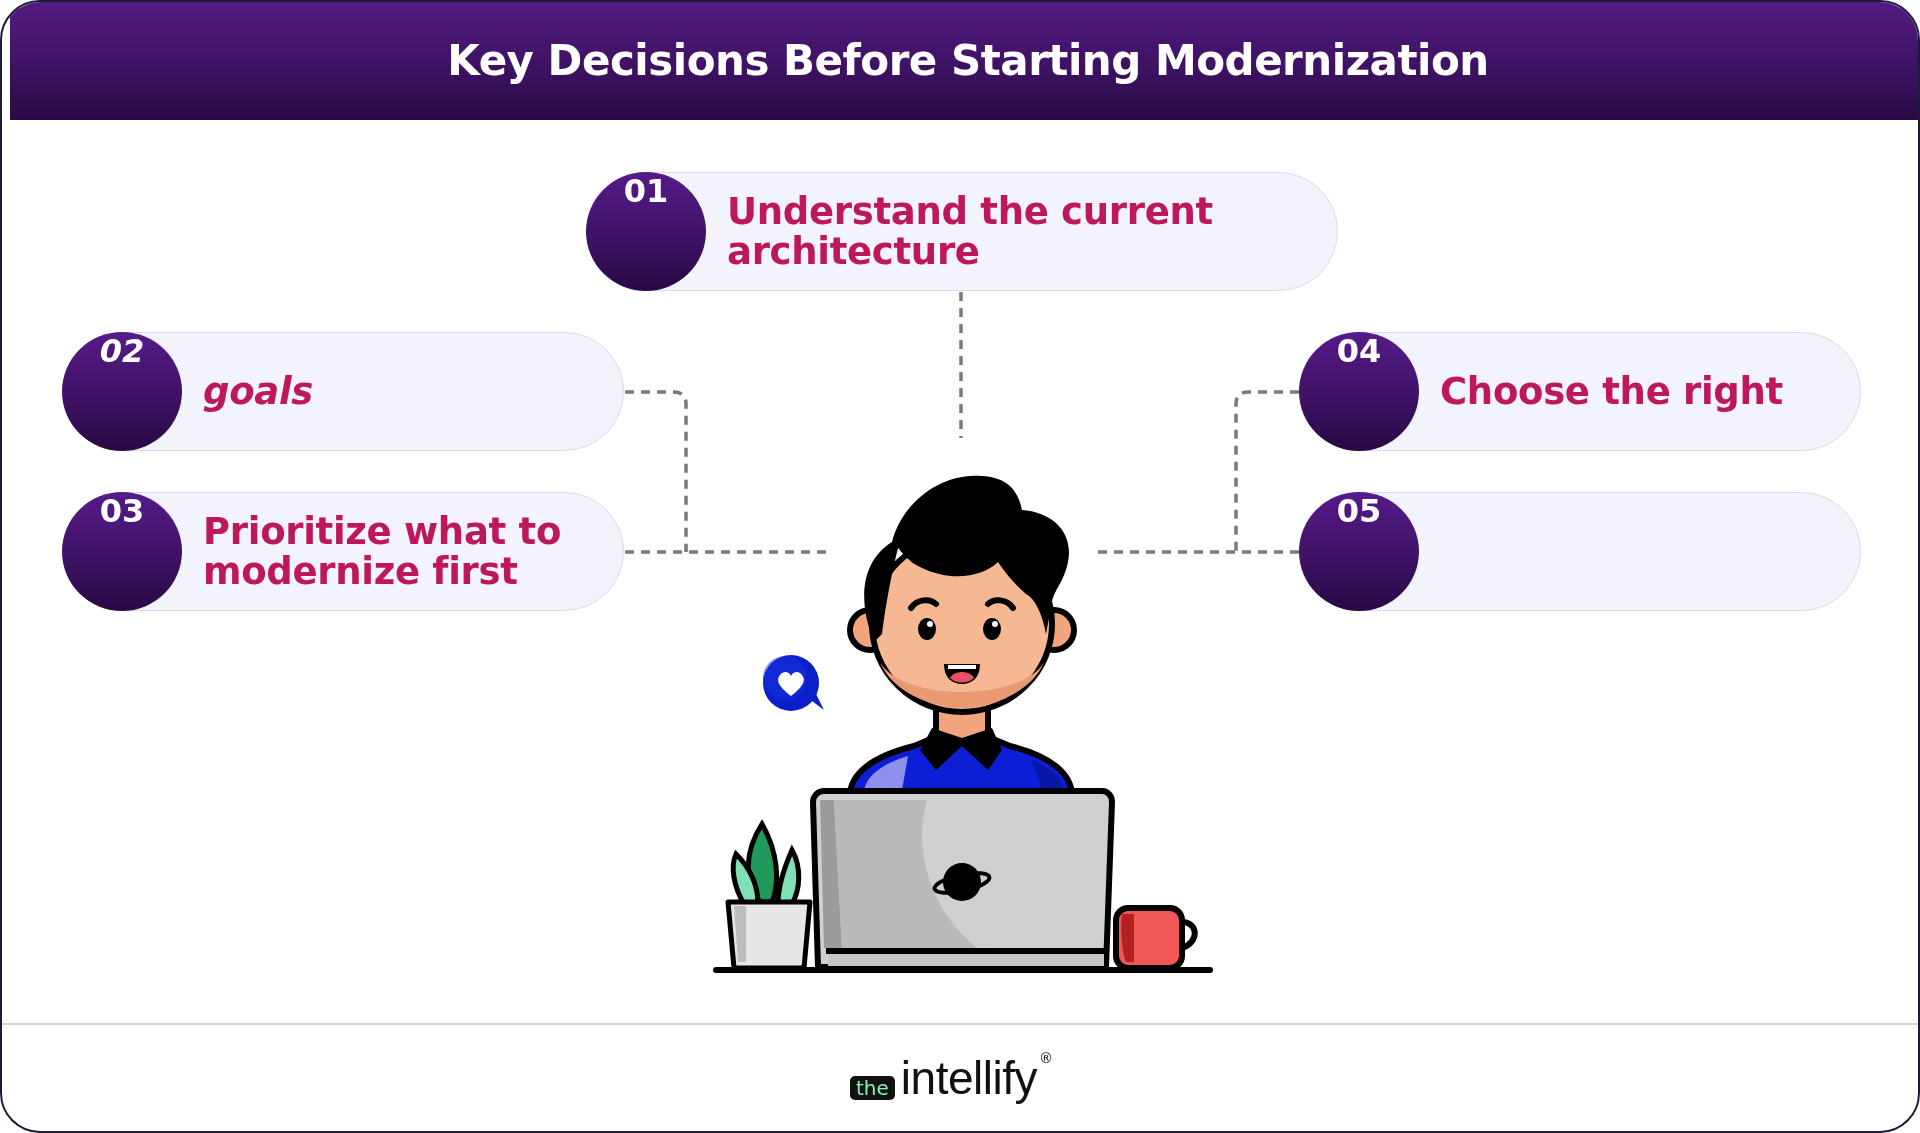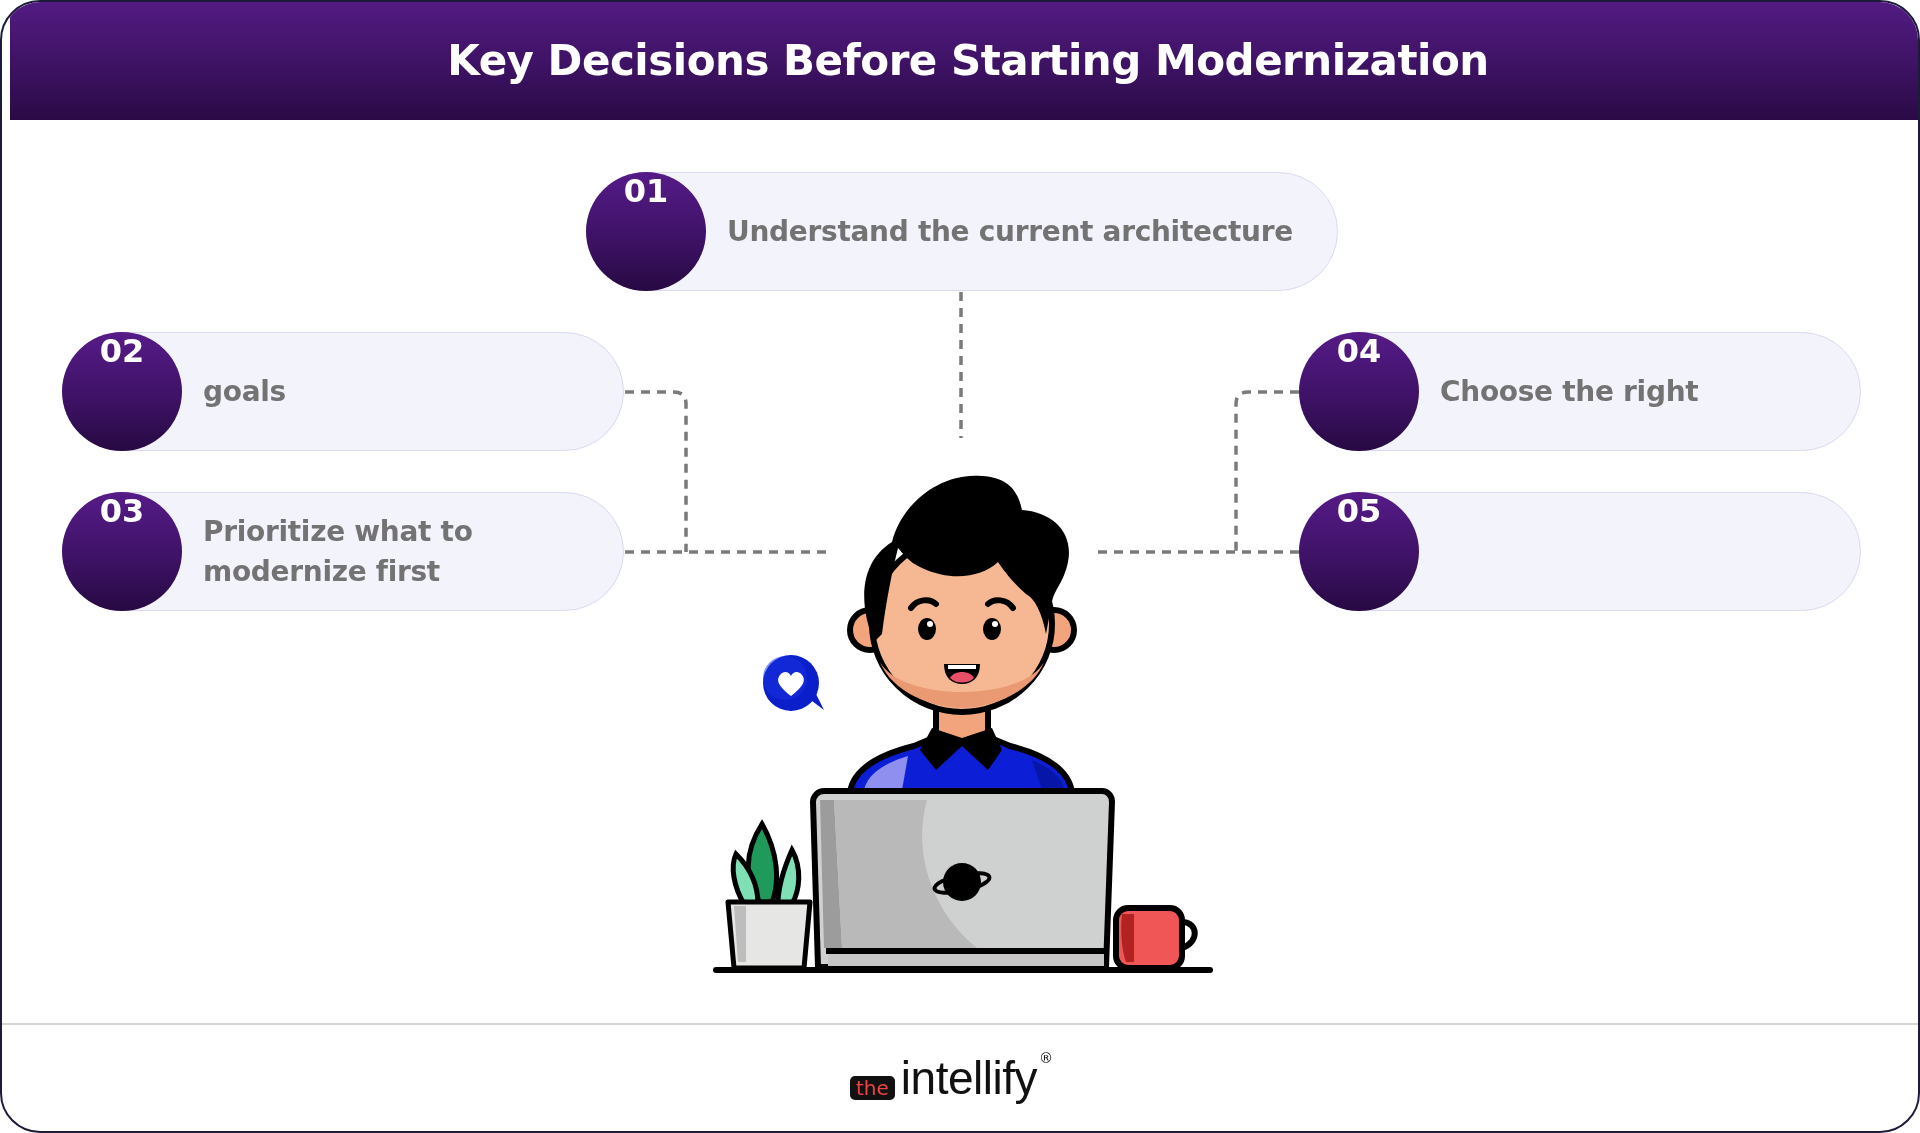--- a/index.html
+++ b/index.html
@@ -28,37 +28,37 @@
   .badge {
     position: absolute; left: -1px; top: -1px; width: 120px; height: 119px; border-radius: 50%;
     background: linear-gradient(180deg, #561b88 0%, #3e1266 55%, #270942 100%);
     display: flex; align-items: flex-start; justify-content: center;
   }
   .badge span {
     color: #ffffff; font-family: "DejaVu Sans", sans-serif; font-weight: bold; font-size: 32px;
   }
   .pill-text {
     position: absolute; left: 140px; right: 44px;
-    color: #737373; font-family: "DejaVu Sans", sans-serif; font-weight: bold;
-    font-size: 28px; line-height: 40px; letter-spacing: -0.3px;
+    color: #be185d; font-family: "DejaVu Sans", sans-serif; font-weight: bold;
+    font-size: 37px; line-height: 40px; letter-spacing: -0.3px;
   }
   .p1 { left: 584px; top: 170px; width: 752px; }
-  .p2 { left: 60px;  top: 330px; width: 562px; }
+  .p2 { left: 60px;  top: 330px; width: 562px; font-style: italic; }
   .p3 { left: 60px;  top: 490px; width: 562px; }
   .p4 { left: 1297px; top: 330px; width: 562px; }
   .p5 { left: 1297px; top: 490px; width: 562px; }
 
   .connectors { position: absolute; left: 0; top: 0; }
   .illustration { position: absolute; left: 690px; top: 460px; }
 
   .divider { position: absolute; left: 0; top: 1021px; width: 100%; height: 2px; background: #d4d4d4; }
 
   .logo { position: absolute; left: 848px; top: 1046px; height: 60px; display: flex; align-items: center; }
   .logo-the {
-    background: #111111; color: #ef4444; border-radius: 5px;
+    background: #111111; color: #86efac; border-radius: 5px;
     font-family: "DejaVu Sans", sans-serif; font-size: 20px; line-height: 24px;
     padding: 0 6px; height: 24px; margin-top: 20px; margin-right: 6px;
   }
   .logo-word {
     color: #111111; font-family: Liberation Sans, sans-serif; font-size: 46px; letter-spacing: -0.5px;
   }
   .logo-reg {
     color: #111111; font-family: "DejaVu Sans", sans-serif; font-size: 14px;
     align-self: flex-start; margin-top: 2px; margin-left: 2px;
   }

